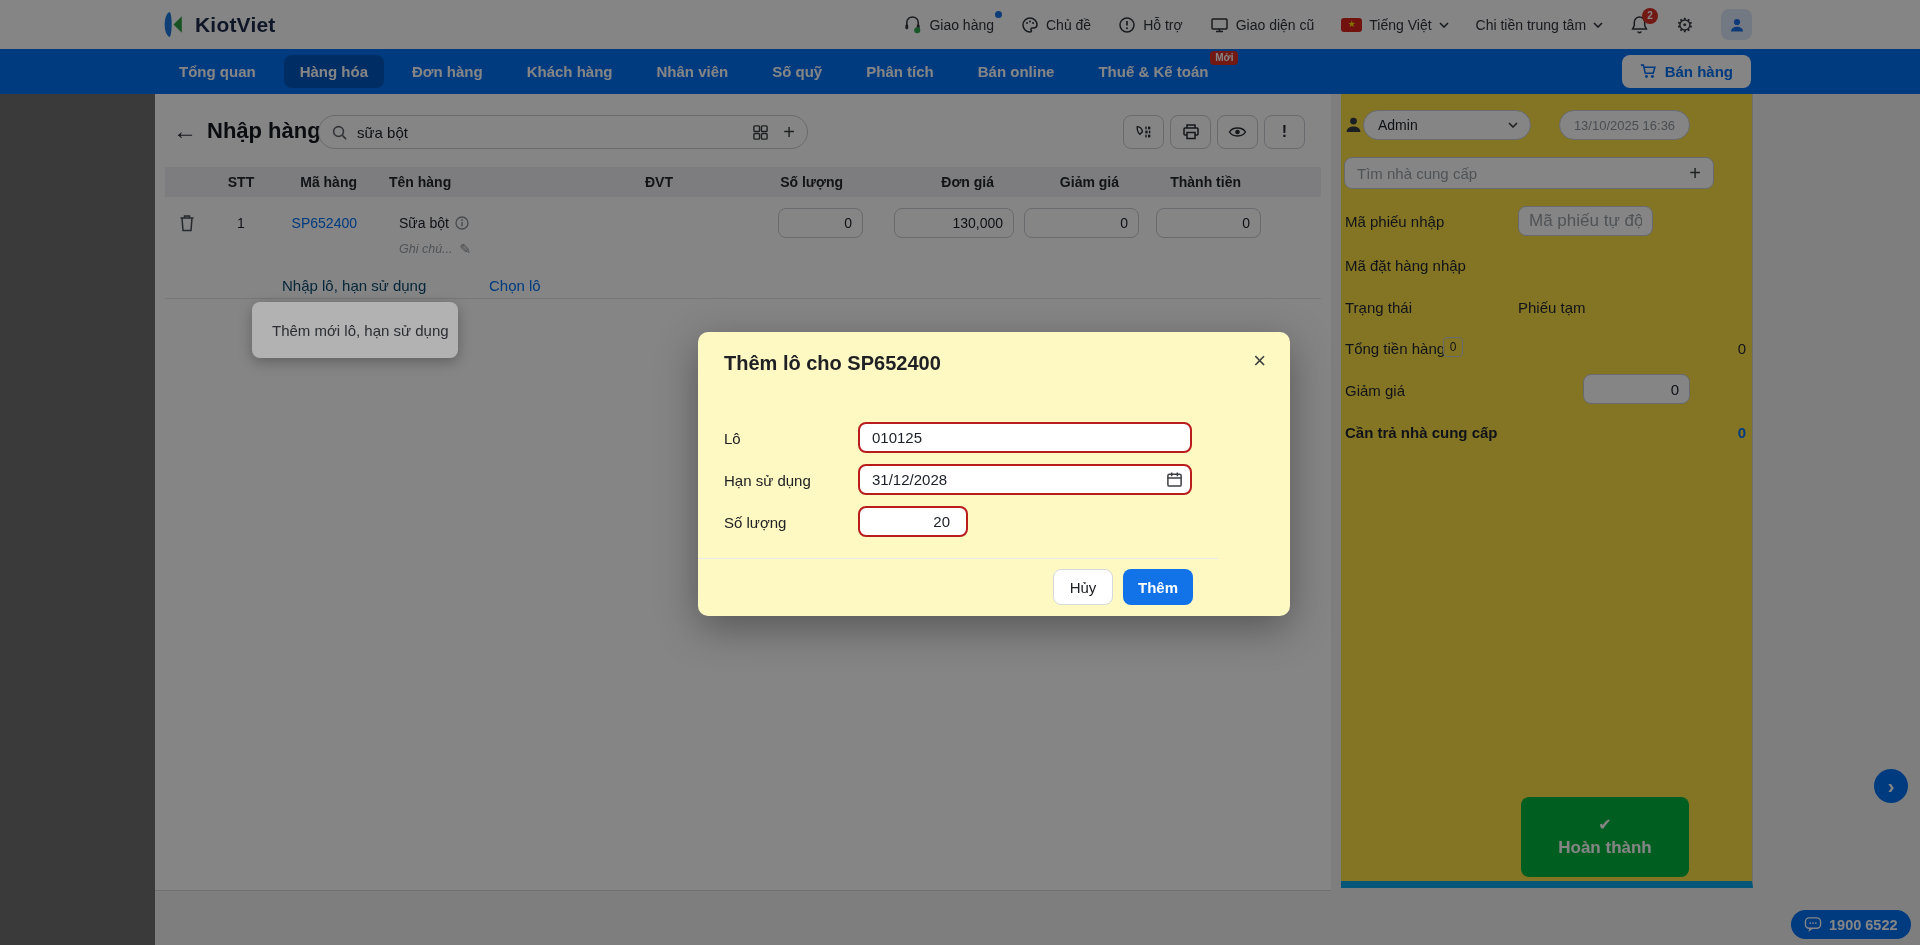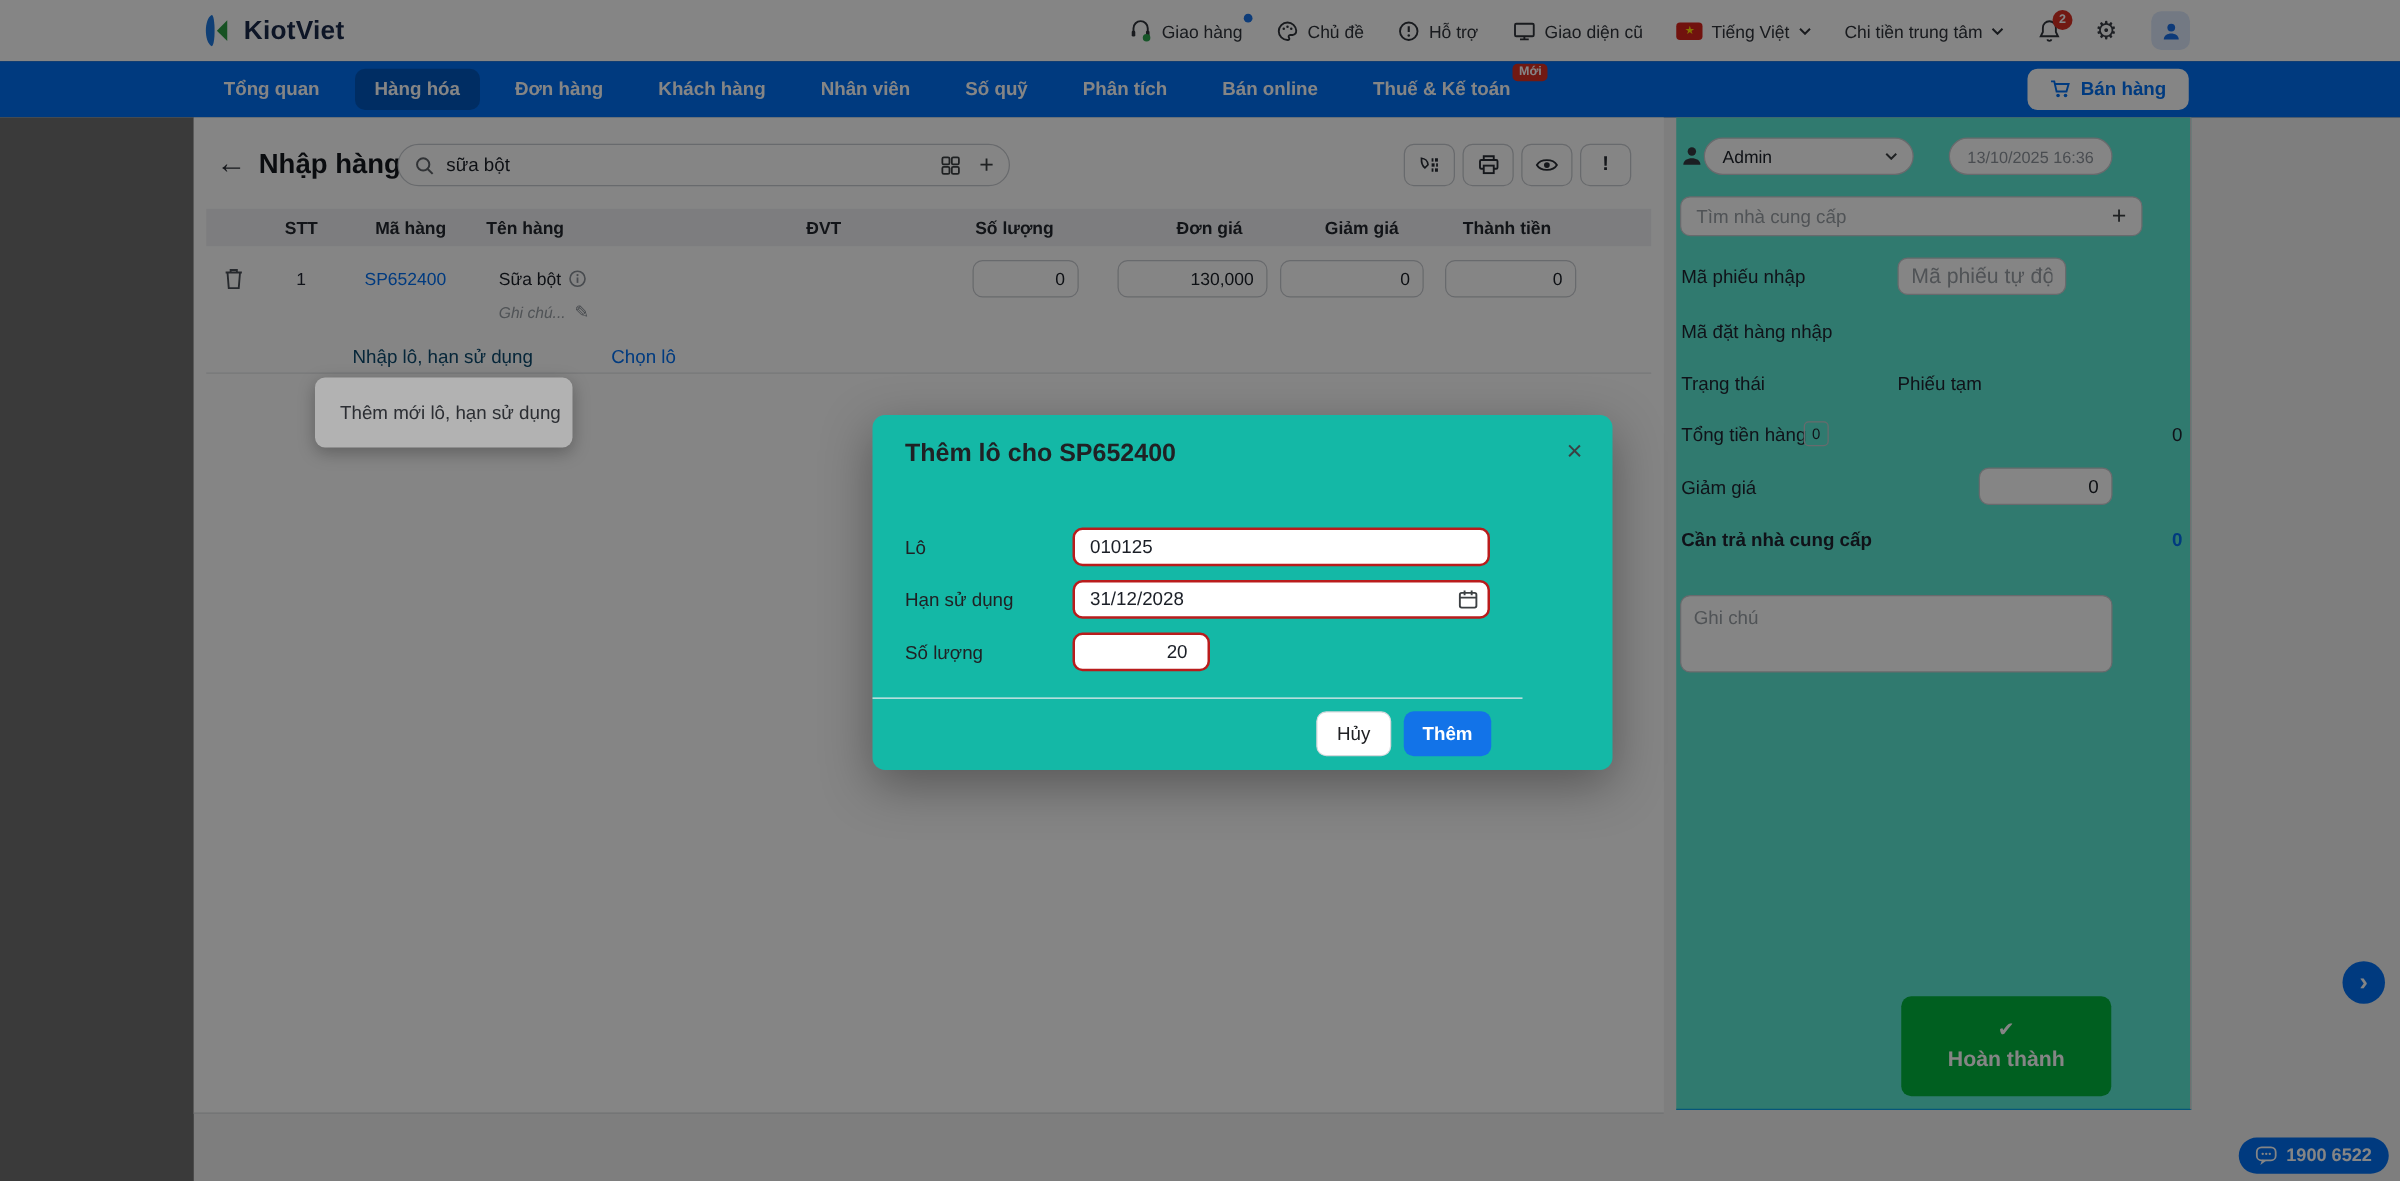--- a/index.html
+++ b/index.html
@@ -47,21 +47,21 @@
   .cell-input { position:absolute; top:11px; height:30px; border:1px solid #c8cbd0; border-radius:8px; background:#fff; font-size:14px; color:#1b1f27; text-align:right; padding:0 10px; font-family:inherit; outline:none; }
   .code-link { position:absolute; right:964px; top:18px; font-size:14px; color:#0070f4; cursor:pointer; }
   .prod-name { position:absolute; left:234px; top:18px; font-size:14px; color:#1b1f27; display:flex; align-items:center; gap:6px; }
   .prod-note { position:absolute; left:234px; top:44px; font-size:12.5px; font-style:italic; color:#9aa0a6; display:flex; align-items:center; gap:7px; }
   .pencil { font-style:normal; font-size:14px; color:#8a9097; }
   .batch-line { position:absolute; left:117px; top:80px; font-size:15px; color:#0c4a6e; }
   .batch-link { position:absolute; left:324px; top:80px; font-size:15px; color:#0070f4; cursor:pointer; }
   .batch-dropdown { position:absolute; left:97px; top:208px; width:206px; height:56px; background:#fff; border-radius:8px; box-shadow:0 4px 14px rgba(0,0,0,0.28); z-index:60; display:flex; align-items:center; padding-left:20px; font-size:15px; color:#3f434a; cursor:pointer; }
 
   
-  .side-panel { position:absolute; left:1341px; top:0; width:412px; height:794px; background:#5eead4; border-right:1px solid #d3d6da; border-bottom:1px solid #0ea5e9; }
+  .side-panel { position:absolute; left:1341px; top:0; width:412px; height:794px; background:#fde047; border-right:1px solid #d3d6da; border-bottom:7px solid #0ea5e9; }
   .person-ic { position:absolute; left:3px; top:21px; }
   .admin-select { position:absolute; left:22px; top:16px; width:168px; height:30px; border:1px solid #c8cbd0; border-radius:16px; display:flex; align-items:center; justify-content:space-between; padding:0 12px 0 14px; font-size:14px; color:#1b1f27; cursor:pointer; background:#fff; }
   .date-box { position:absolute; left:218px; top:16px; width:131px; height:30px; border:1px solid #c8cbd0; border-radius:16px; display:flex; align-items:center; justify-content:center; font-size:13px; color:#8e949c; background:#fff; }
   .supplier { position:absolute; left:3px; top:63px; width:370px; height:32px; border:1px solid #c8cbd0; border-radius:8px; display:flex; align-items:center; padding:0 12px; background:#fff; }
   .supplier input { border:none; outline:none; flex:1; font-size:15px; font-family:inherit; color:#1b1f27; background:transparent; }
   .supplier input::placeholder, .search-box input::placeholder, .sfield input::placeholder, .note-area::placeholder { color:#9aa0a6; opacity:1; }
   .plus-glyph { font-size:20px; color:#3c4043; line-height:1; cursor:pointer; }
   .slabel { position:absolute; left:4px; font-size:15px; color:#1f2430; }
   .sfield input { position:absolute; left:177px; width:135px; height:30px; border:1px solid #c8cbd0; border-radius:8px; font-size:17px; font-family:inherit; color:#1b1f27; padding:0 10px; outline:none; }
   .svalue { position:absolute; left:177px; font-size:15px; color:#1f2430; }
@@ -77,21 +77,21 @@
   .btn-done { left:180px; width:168px; background:#00b63e; }
   .check-glyph { font-size:16px; line-height:1; color:#fff; }
 
   
   .fab-next { position:absolute; left:1874px; top:769px; width:34px; height:34px; border-radius:50%; background:#0070f4; color:#fff; display:flex; align-items:center; justify-content:center; font-size:20px; font-weight:bold; z-index:10; cursor:pointer; }
   .chat-fab { position:absolute; left:1791px; top:910px; height:29px; padding:0 13px; border-radius:15px; background:#0070f4; color:#fff; display:flex; align-items:center; gap:7px; font-size:14.5px; font-weight:bold; z-index:10; cursor:pointer; }
 
   
   .overlay-1 { position:fixed; inset:0; background:rgba(0,0,0,0.25); z-index:50; }
   .overlay-2 { position:fixed; inset:0; background:rgba(0,0,0,0.30); z-index:70; }
-  .modal { position:absolute; left:698px; top:332px; width:592px; height:284px; background:#14b8a6; border-radius:10px; box-shadow:0 12px 40px rgba(0,0,0,0.35); z-index:80; }
+  .modal { position:absolute; left:698px; top:332px; width:592px; height:284px; background:#fef9c3; border-radius:10px; box-shadow:0 12px 40px rgba(0,0,0,0.35); z-index:80; }
   .modal-title { position:absolute; left:26px; top:20px; font-size:20px; font-weight:bold; color:#202124; }
   .modal-close { position:absolute; right:20px; top:14px; font-size:22px; color:#3c4043; cursor:pointer; line-height:1; padding:4px; }
   .m-label { position:absolute; left:26px; font-size:15px; color:#202124; }
   .m-input { position:absolute; left:160px; width:334px; height:31px; border:2px solid #b91c1c; border-radius:8px; font-size:15px; font-family:inherit; color:#1b1f27; padding:0 12px; outline:none; }
   .m-input.qty { width:110px; text-align:right; padding-right:16px; }
   .cal-ic { position:absolute; left:468px; top:139px; cursor:pointer; }
   .m-divider { position:absolute; left:0; top:226px; width:520px; height:1px; background:#e8eaed; }
   .m-btn { position:absolute; top:237px; height:36px; border-radius:8px; font-size:15px; font-family:inherit; cursor:pointer; }
   .m-cancel { left:355px; width:60px; background:#fff; border:1px solid #d5d8dc; color:#202124; }
   .m-submit { left:425px; width:70px; background:#1273e8; border:none; color:#fff; font-weight:bold; }
@@ -364,21 +364,20 @@
     <div class="slabel" style="top:246px;">Tổng tiền hàng</div>
     <div class="mini-box">0</div>
     <div class="rval" style="top:246px;">0</div>
 
     <div class="slabel" style="top:288px;">Giảm giá</div>
     <input class="discount-input" value="0" style="">
 
     <div class="slabel payable-label" style="top:330px;">Cần trả nhà cung cấp</div>
     <div class="rval payable-val" style="top:330px;">0</div>
 
-    <textarea class="note-area" placeholder="Ghi chú" style=""></textarea>
 
     <button class="big-btn btn-done">
       <span class="check-glyph">✔</span>
       <span class="bl">Hoàn thành</span>
     </button>
   </div>
 </div>
 
 <div class="fab-next">
   <span>›</span>

